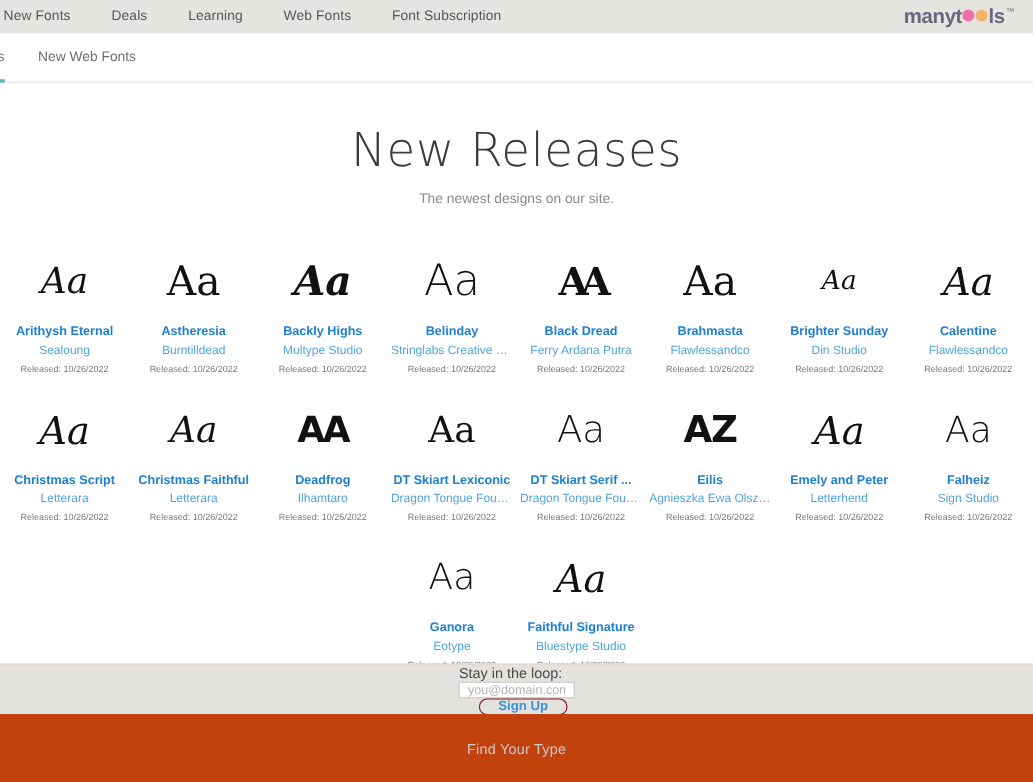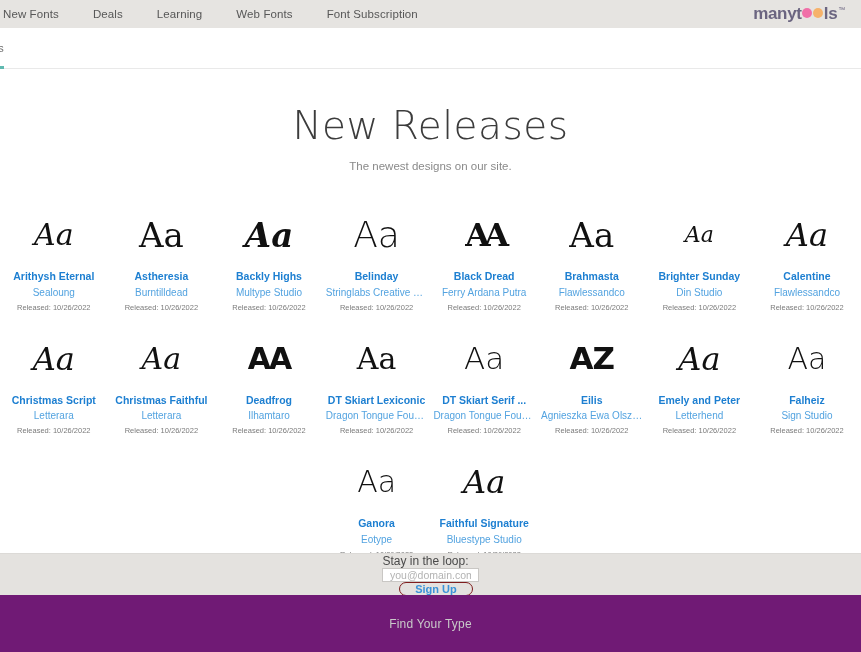--- a/index.html
+++ b/index.html
@@ -240,21 +240,21 @@
     align-items: center;
   }
 
   
   .footer {
     position: absolute;
     left: 0;
     right: 0;
     bottom: 0;
     height: 57px;
-    background: #701a75;
+    background: #c2410c;
     display: flex;
     align-items: center;
     justify-content: center;
   }
   .footer-title {
     font-size: 12px;
     color: #c9c9c9;
     letter-spacing: 0.2px;
   }
 </style>
@@ -274,20 +274,21 @@
     <span class="dot pink"></span>
     <span class="dot orange"></span>
     <span>ls</span>
     <span class="tm">™</span>
   </div>
 </div>
 
 <div class="subnav">
   <div class="subnav-items">
     <div class="subnav-item active">s</div>
+    <div class="subnav-item">New Web Fonts</div>
   </div>
 </div>
 
 <div class="hero">
   <h1>New Releases</h1>
   <div class="sub">The newest designs on our site.</div>
 </div>
 
 <div class="grid-wrap">
   <div class="grid" id="font-grid">

